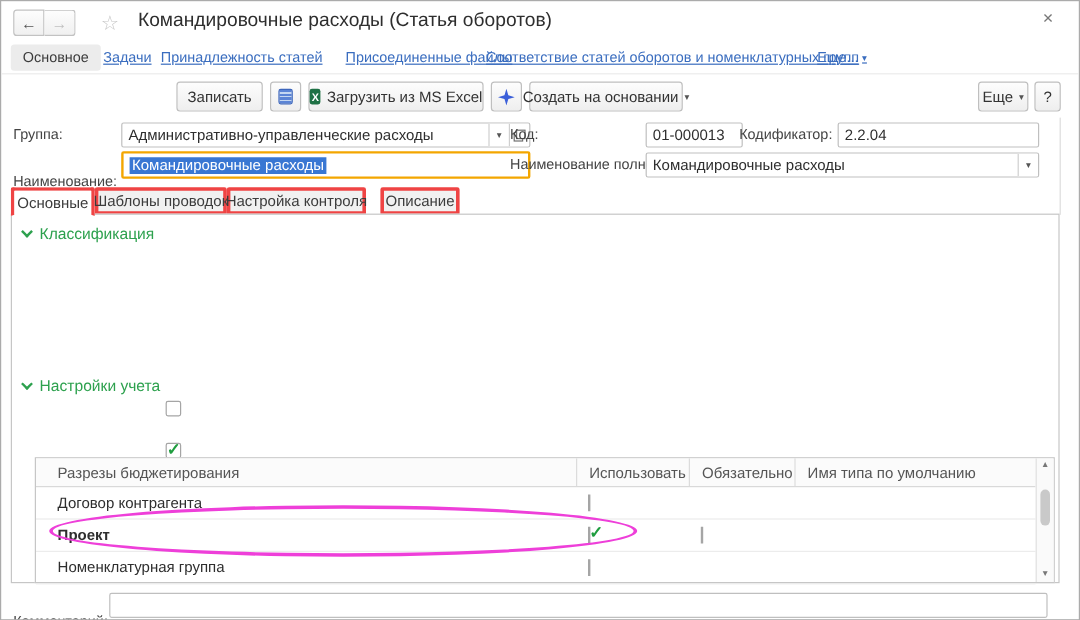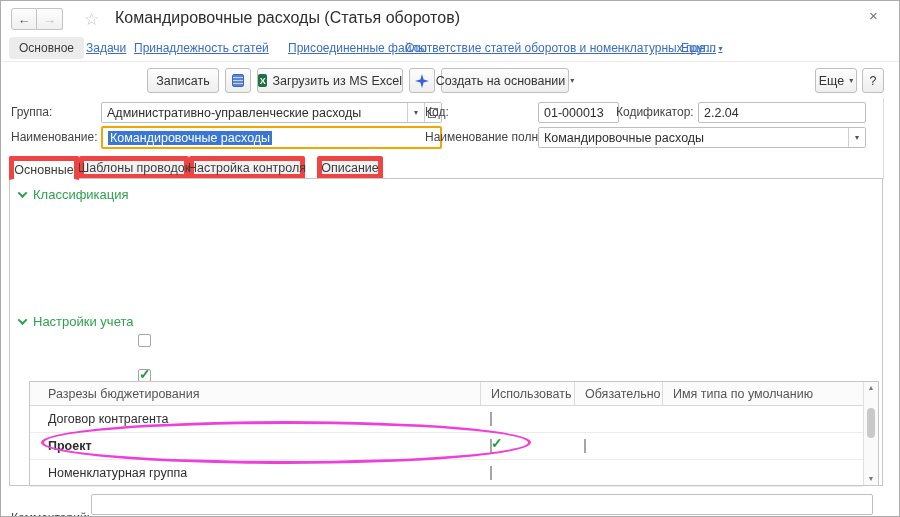--- a/index.html
+++ b/index.html
@@ -68,21 +68,21 @@
   .fld.disabled .dd { color:#C5C5C5; }
   .sel-text { background:#3977D3; color:#fff; padding:1px 2px; white-space:nowrap; }
   .lnk-icon { position:relative; width:10px; height:10px; display:inline-block; }
   .lnk-icon::before { content:""; position:absolute; left:0; bottom:0; width:6px; height:6px; border:1px solid #707070; }
   .lnk-icon::after  { content:""; position:absolute; right:0; top:0; width:6px; height:6px; border:1px solid #707070; background:#fff; }
   .fld.disabled .lnk-icon::before, .fld.disabled .lnk-icon::after { border-color:#C9C9C9; }
   .help-q { font-size:12.5px; font-weight:bold; color:#2E66C1; cursor:pointer; }
 
   
   .tab {
-    top:155px; height:23px; border:5px solid #ef4444; border-radius:2px 2px 0 0;
+    top:155px; height:23px; border:3px solid #ef4444; border-radius:2px 2px 0 0;
     display:flex; align-items:center; justify-content:center; font-size:12.5px;
     background:#F1F1F1; color:#3C3C3C; cursor:pointer; white-space:nowrap;
   }
   .tab.active { background:#fff; height:24px; z-index:3; border-bottom:1px solid #fff; }
   .panel { left:8px; top:177px; width:874px; height:308px; border:1px solid #C6C6C6; background:#fff; z-index:1; }
   .vline { left:882px; top:97px; width:1px; height:81px; background:#DCDCDC; }
 
   
   .section { display:flex; align-items:center; gap:7px; color:#2DA14E; font-size:13px; cursor:pointer; z-index:2; }
   .chev { width:7px; height:7px; border-left:2px solid #2DA14E; border-bottom:2px solid #2DA14E;
@@ -180,21 +180,21 @@
   </div>
   <div class="abs lbl" style="left:424px;top:104px;">Код:</div>
   <div class="abs fld" style="left:537px;top:101px;width:81px;">
     <span class="val">01-000013</span>
   </div>
   <div class="abs lbl" style="left:615px;top:104px;">Кодификатор:</div>
   <div class="abs fld" style="left:697px;top:101px;width:168px;">
     <span class="val">2.2.04</span>
   </div>
 
-  <div class="abs lbl" style="left:10px;top:129px;">Наименование:</div>
+  <div class="abs lbl" style="left:10px;top:143px;">Наименование:</div>
   <div class="abs fld focus" style="left:100px;top:125px;width:341px;">
     <span class="val"><span class="sel-text">Командировочные расходы</span></span>
   </div>
   <div class="abs lbl" style="left:424px;top:129px;">Наименование полное:</div>
   <div class="abs fld" style="left:537px;top:126px;width:328px;">
     <span class="val">Командировочные расходы</span>
     <span class="seg">
         <span class="dd">▾</span>
       </span>
   </div>

